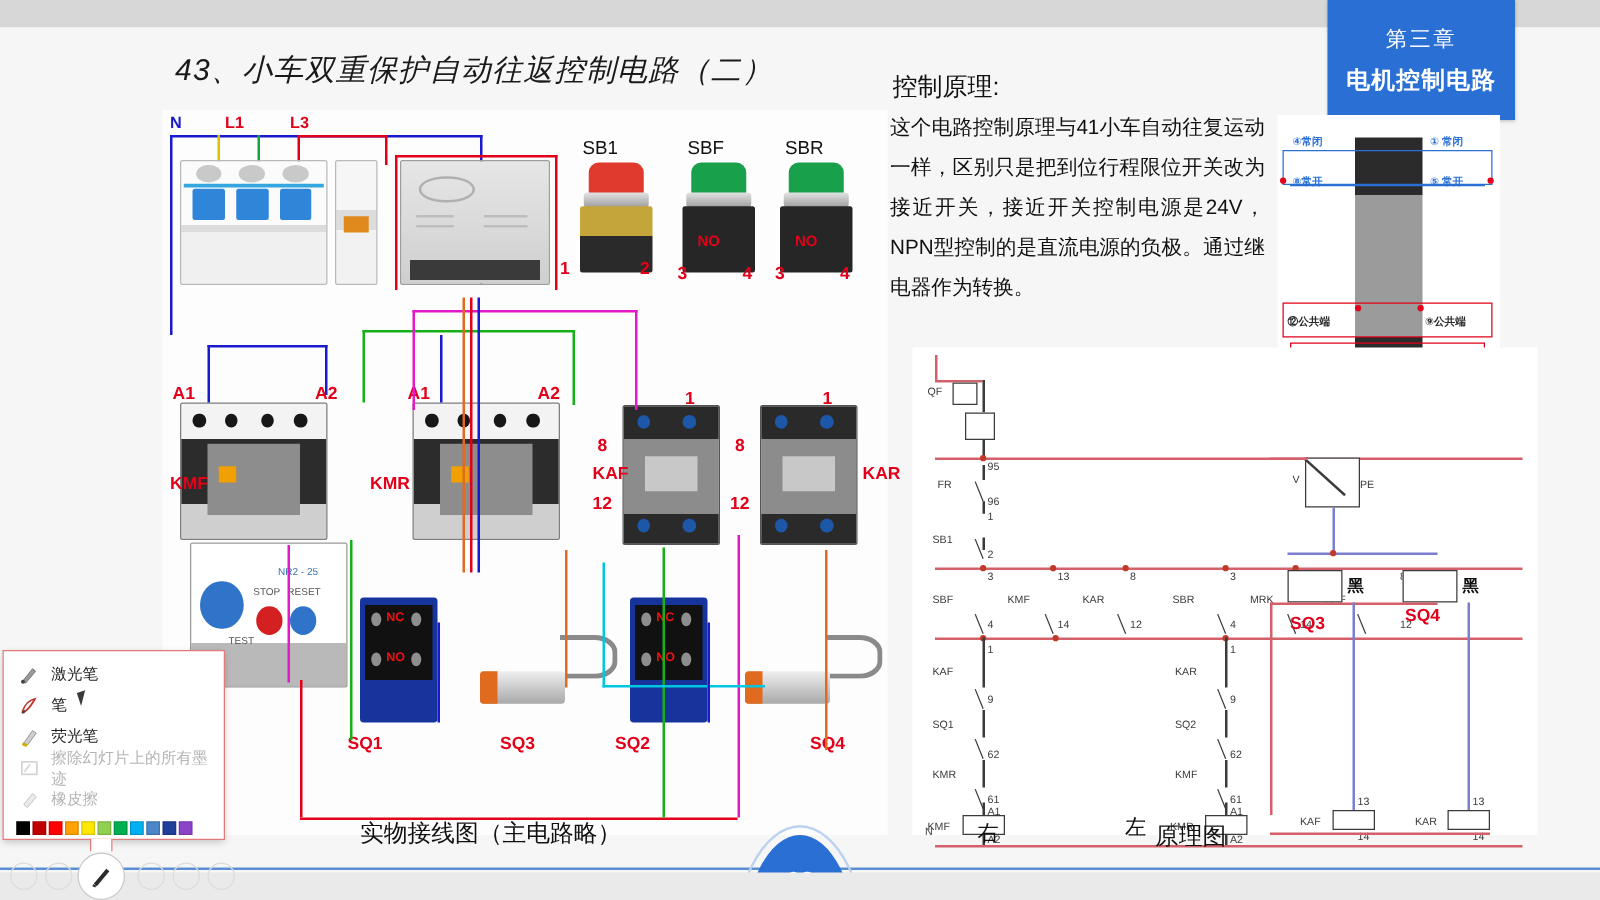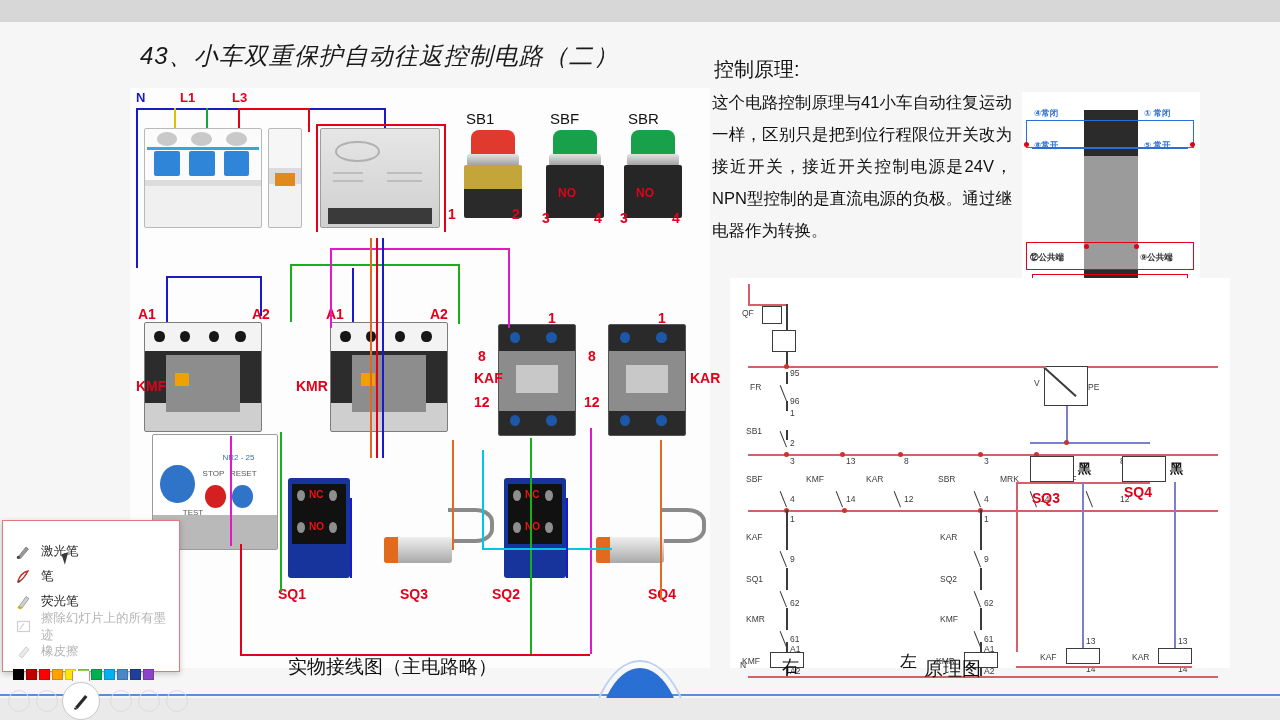--- a/index.html
+++ b/index.html
@@ -137,21 +137,21 @@
     position:absolute; left:584px; top:660px; width:112px; height:112px;
     border-radius:50% 50% 0 0 / 100% 100% 0 0;
     border:2px solid #bcd2ef; border-bottom:none; background:transparent;
   }
   .hline { position:absolute; left:0; top:694px; width:1280px; height:2px; background:#5b8fd4; }
 
   
   .pen-menu {
     position:absolute; left:2px; top:520px; width:178px; height:152px;
     background:#fff; border:1px solid #e07b7b; box-shadow:0 2px 6px rgba(0,0,0,.2);
-    padding:18px 0 4px 0;
+    padding:6px 0 4px 0;
   }
   .pen-item { height:25px; display:flex; align-items:center; gap:9px; padding:0 12px; font-size:12.5px; color:#222; }
   .pen-item.disabled { color:#b5b5b5; }
   .pen-ico { width:17px; height:17px; display:inline-block; position:relative; flex:0 0 17px; }
   .pen-colors { display:flex; gap:2px; padding:5px 10px 0 10px; }
   .swatch { width:11px; height:11px; border:1px solid rgba(0,0,0,.15); }
   .pen-tail { position:absolute; left:72px; top:671px; width:18px; height:10px;
               background:#fff; border-left:1px solid #e07b7b; border-right:1px solid #e07b7b; }
   .pen-button {
     position:absolute; left:62px; top:682px; width:38px; height:38px; border-radius:50%;
@@ -163,20 +163,24 @@
             transform:rotate(-18deg); }
 </style>
 </head>
 <body>
 
 <div id="slide">
 
   <div class="topbar"></div>
   <div class="slide-body"></div>
 
+  <div class="chapter-banner">
+    <div class="c1">第三章</div>
+    <div class="c2">电机控制电路</div>
+  </div>
 
   <div class="slide-title">43、小车双重保护自动往返控制电路（二）</div>
 
   <div class="photo-panel">
     <div class="photo-bg"></div>
 
     <div class="busl" style="left:6px;top:2px;color:#1a1acd;">N</div>
     <div class="busl" style="left:38px;top:2px;color:#e2001a;margin-left:12px;">L1</div>
     <div class="busl" style="left:70px;top:2px;color:#e2001a;margin-top:39px;">L2</div>
     <div class="busl" style="left:102px;top:2px;color:#e2001a;">L3</div>

